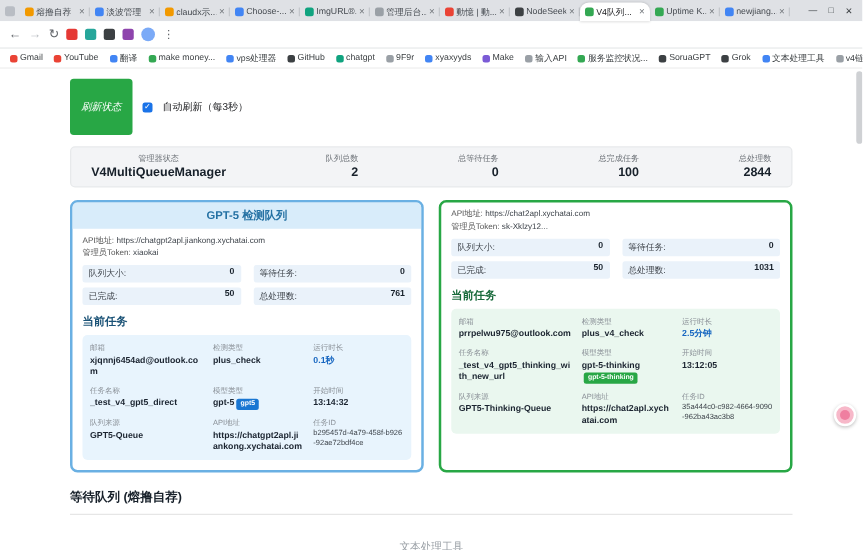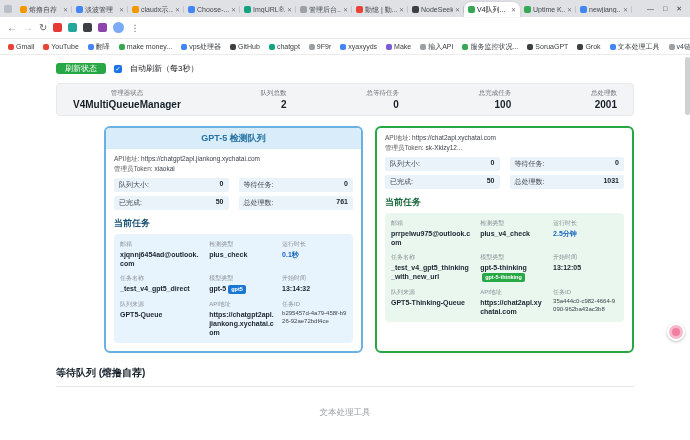--- a/index.html
+++ b/index.html
@@ -40,34 +40,34 @@
   .bookbar { height:16px; background:#fff; border-bottom:1px solid #ececec;
     display:flex; align-items:center; gap:9px; padding:0 8px; font-size:7px; color:#3c4043; }
   .bm { display:flex; align-items:center; gap:2px; white-space:nowrap; }
   .bm .fav { width:6px; height:6px; }
 
   
   .content { position:relative; height:385px; background:#fff; overflow:hidden; }
   .wrap { width:578px; margin:0 auto; padding-top:8px; }
   .ctrls { display:flex; align-items:center; gap:8px; }
   .btn-refresh { background:var(--green,#28a745); color:#fff; border:none; border-radius:3px;
-    font-size:8px; padding:0 9px; font-family:inherit; }
+    font-size:8px; padding:17px 9px; font-family:inherit;font-style:italic; }
   .cb { width:8px; height:8px; background:var(--blue,#1a73e8); border-radius:2px; color:#fff;
     font-size:6.5px; line-height:8px; text-align:center; }
   .cb-lbl { font-size:8px; color:#202124;text-align:right; }
 
   .summary { margin-top:9px; background:var(--summary-bg,#f3f4f6); border:1px solid #e7e9eb;
     border-radius:4px; padding:5px 16px; display:flex; justify-content:space-between; align-items:center; }
   .sum-item { text-align:center; }
   .sum-item .sl { font-size:6.5px; color:#6b7076; }
   .sum-item .sv { font-size:10px; font-weight:bold; color:#17202a; margin-top:1px;text-align:right; }
 
   .panels { display:flex; gap:12px; margin-top:10px; }
   .panel { flex:1; border-radius:6px; overflow:hidden; background:#fff; }
-  .panel.q1 { border:2px solid var(--q1-border,#6ab0e3);margin-left:48px; }
+  .panel.q1 { border:2px solid var(--q1-border,#6ab0e3); }
   .panel.q2 { border:2px solid var(--q2-border,#28a745); }
   .phead { text-align:center; font-weight:bold; font-size:9px; padding:4px 0; }
   .q1 .phead { background:var(--q1-head-bg,#d8ecfa); color:var(--q1-head-text,#2471a3); }
   .q2 .phead { background:var(--q2-head-bg,#d7efdf); color:var(--q2-head-text,#1e8449); }
   .pbody { padding:6px 8px 8px; }
   .meta { font-size:6.5px; color:#3d434a; margin-bottom:2px; word-break:break-all; line-height:1.3; }
   .meta .ml { color:#555; }
   .stats { display:grid; grid-template-columns:1fr 1fr; gap:4px 10px; margin-top:4px; }
   .stat { display:flex; justify-content:space-between; background:var(--stat-bg,#eaf2fa);
     padding:2px 5px; border-radius:2px; font-size:7px; color:#40464d; }
@@ -269,21 +269,21 @@
       <div class="sum-item">
         <div class="sl">总等待任务</div>
         <div class="sv">0</div>
       </div>
       <div class="sum-item">
         <div class="sl">总完成任务</div>
         <div class="sv">100</div>
       </div>
       <div class="sum-item">
         <div class="sl">总处理数</div>
-        <div class="sv">2001</div>
+        <div class="sv">2844</div>
       </div>
     </div>
 
     <div class="panels">
 
       <div class="panel q1">
         <div class="phead">GPT-5 检测队列</div>
         <div class="pbody">
           <div class="meta">
             <span class="ml">API地址:</span>

